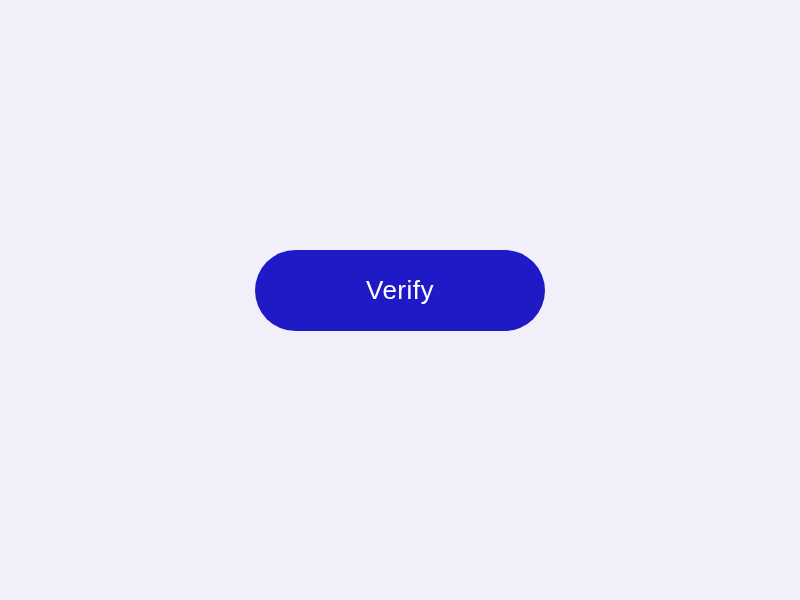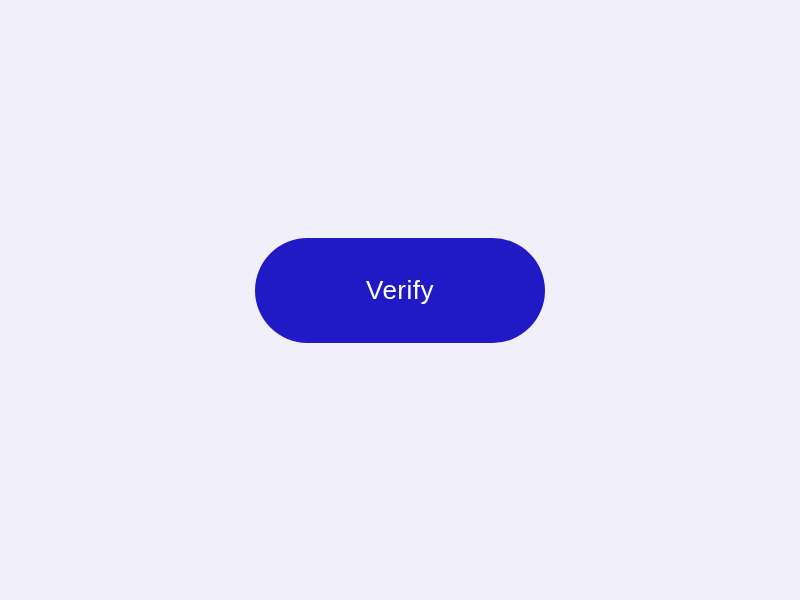--- a/index.html
+++ b/index.html
@@ -16,21 +16,21 @@
       justify-content: center;
       font-family: -apple-system, BlinkMacSystemFont, "Segoe UI", Roboto, "Helvetica Neue", Arial, sans-serif;
       overflow: hidden;
     }
     .verify-button {
       background-color: #2019c6;
       color: #ffffff;
       border: none;
       border-radius: 60px;
       width: 290px;
-      height: 105px;
+      height: 81px;
       font-size: 26px;
       font-weight: 400;
       letter-spacing: 0.5px;
       cursor: pointer;
       display: flex;
       align-items: center;
       justify-content: center;
       margin-top: -20px;
     }
   </style>

